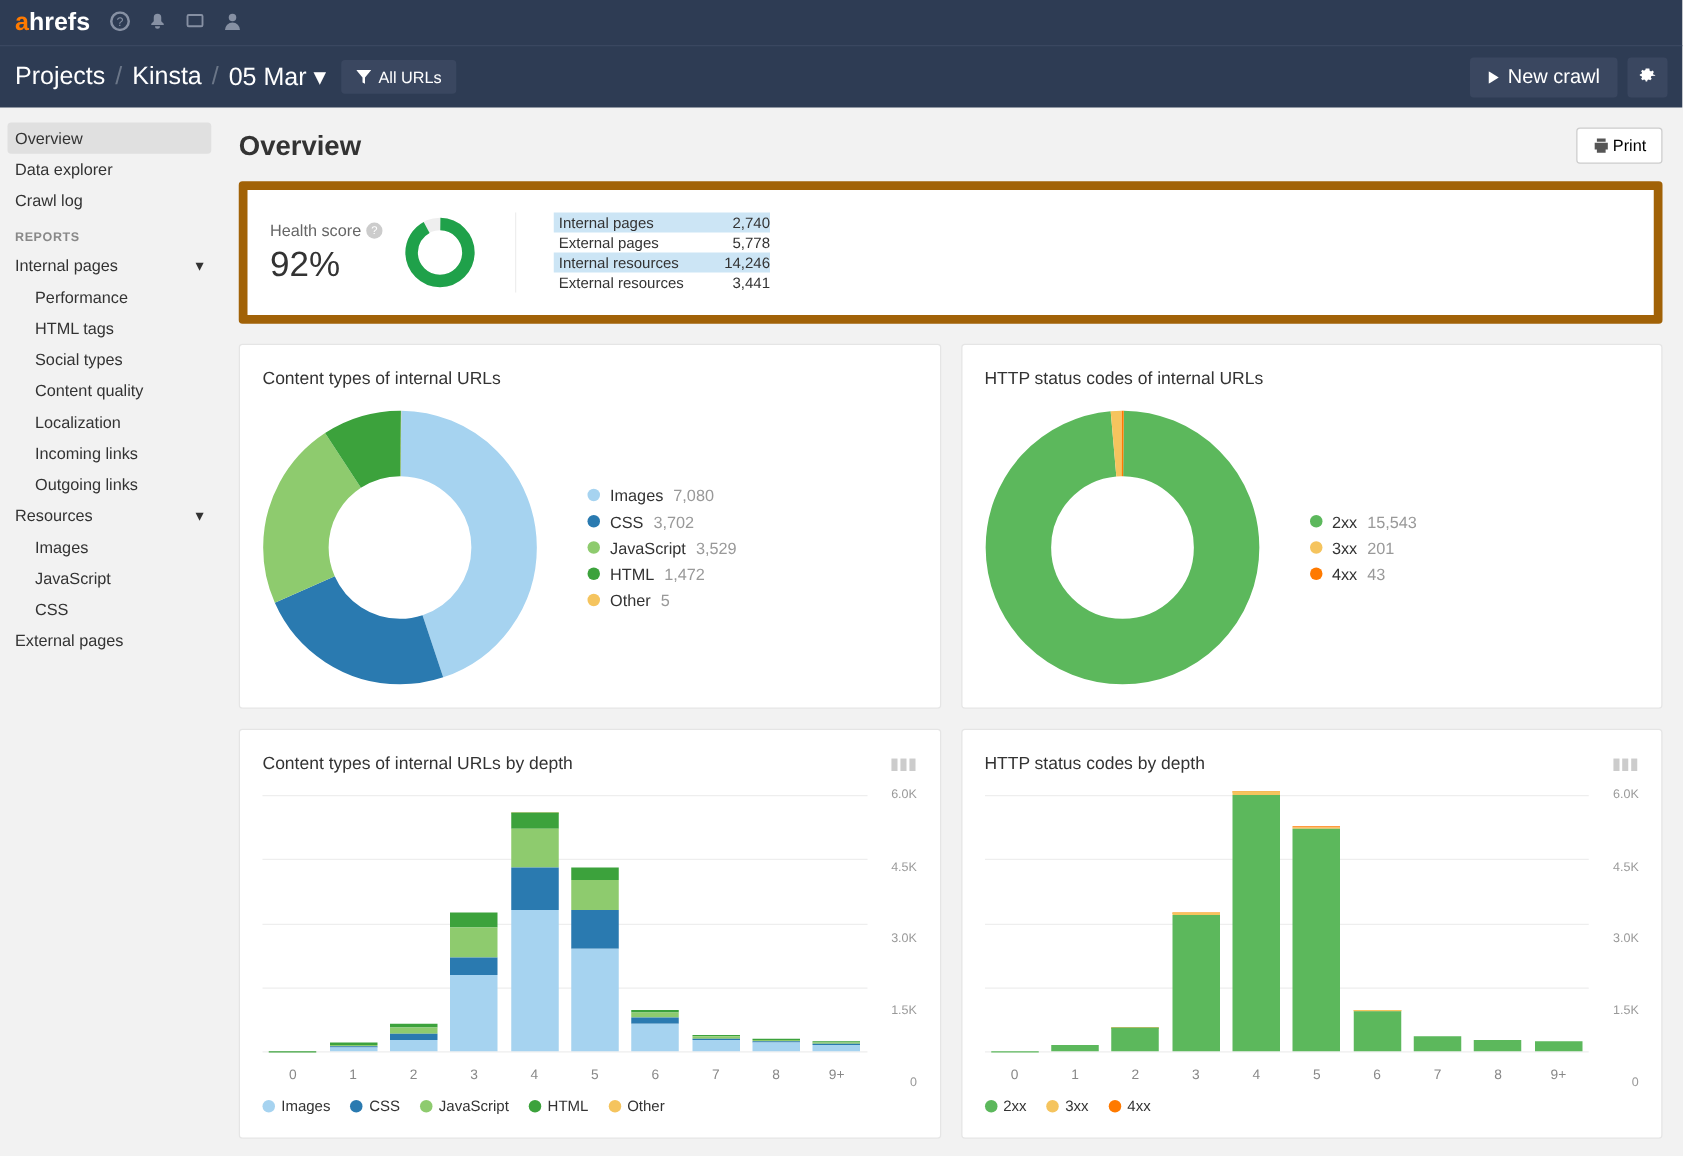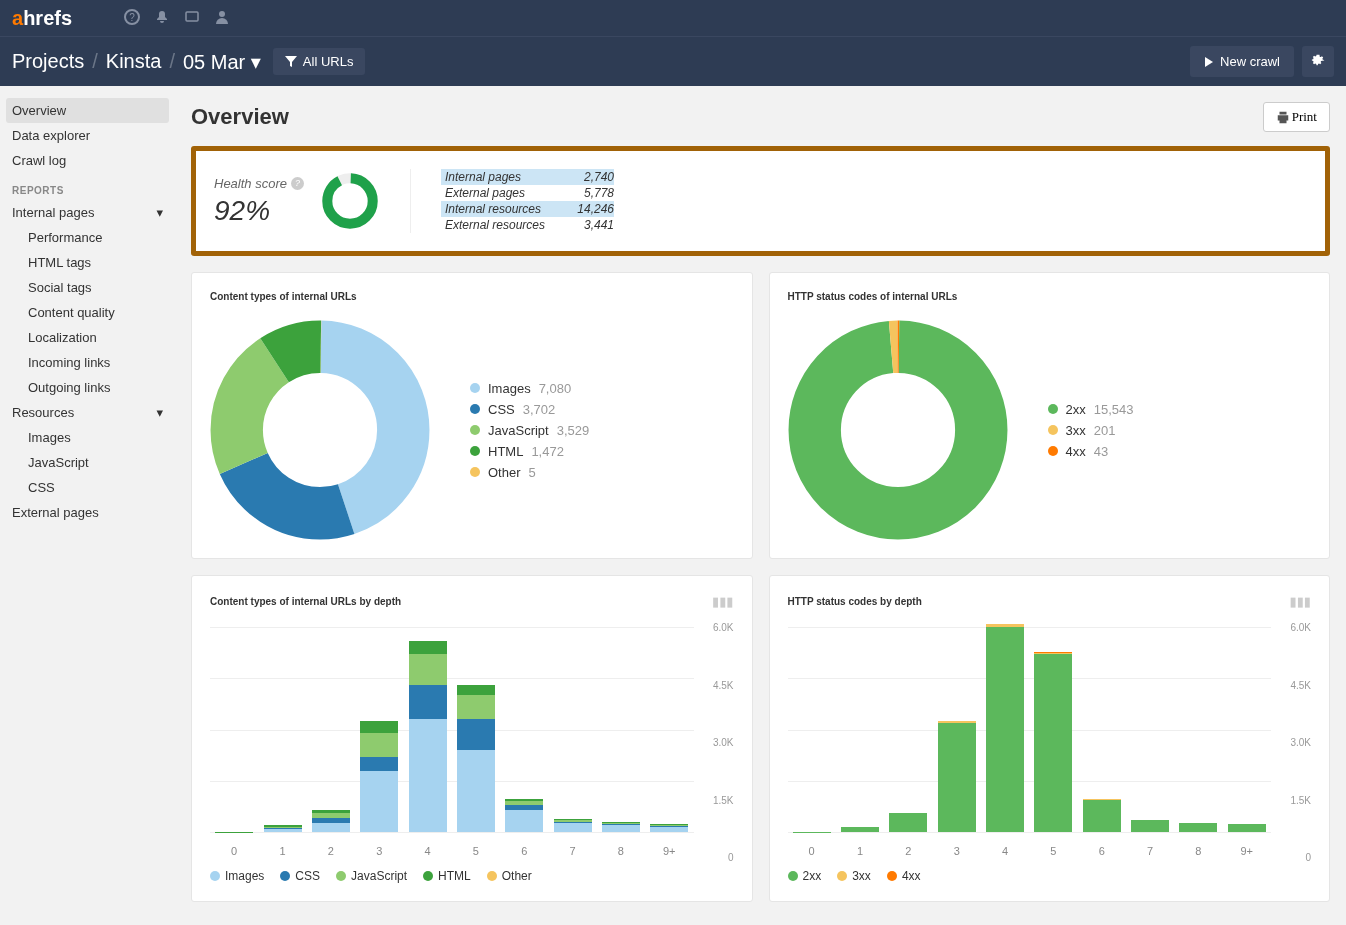--- a/index.html
+++ b/index.html
@@ -1,63 +1,63 @@
 <!DOCTYPE html>
 <html><head>
 <meta charset="utf-8">
 <style>
 * { box-sizing: border-box; margin: 0; padding: 0; }
 body { font-family: -apple-system, BlinkMacSystemFont, "Segoe UI", Arial, sans-serif; background: #f2f2f2; color: #333; font-size: 13px; }
-.topbar { background: #2e3c54; color: #fff; height: 36px; display: flex; align-items: center; padding: 0 12px; gap: 36px; }
+.topbar { background: #2e3c54; color: #fff; height: 36px; display: flex; align-items: center; padding: 0 12px; }
 .logo { font-size: 20px; font-weight: bold; margin-right: 16px; }
 .logo-a { color: #ff7a00; }
 .logo-hrefs { color: #fff; }
 .topnav { display: flex; gap: 18px; flex: 1; }
 .topnav-item { color: #c5cbd6; font-size: 13px; cursor: pointer; }
 .topnav-item.active { color: #fff; font-weight: 500; }
 .new-badge { background: #ff7a00; color: #fff; font-size: 8px; padding: 1px 3px; border-radius: 2px; margin-left: 3px; vertical-align: top; }
 .topicons { display: flex; gap: 14px; align-items: center; }
 .topicons svg { fill: #8690a3; }
 .subbar { background: #2e3c54; height: 50px; display: flex; align-items: center; padding: 0 12px; border-top: 1px solid #3a4760; }
 .breadcrumb { color: #fff; font-size: 20px; display: flex; align-items: center; gap: 8px; }
 .breadcrumb a { color: #fff; text-decoration: none; }
 .breadcrumb .sep { color: #6b7688; }
 .filter-btn { background: #3a4760; color: #fff; border: none; padding: 6px 12px; border-radius: 3px; margin-left: 12px; cursor: pointer; display: flex; align-items: center; gap: 6px; font-size: 13px; }
 .right-actions { margin-left: auto; display: flex; gap: 8px; }
-.newcrawl-btn { background: #3a4760; color: #fff; border: none; padding: 7px 14px; border-radius: 3px; cursor: pointer; display: flex; align-items: center; gap: 6px; font-size: 13px; }
+.newcrawl-btn { background: #3a4760; color: #fff; border: none; padding: 7px 14px; border-radius: 3px; cursor: pointer; display: flex; align-items: center; gap: 6px; font-size: 16px; }
 .gear-btn { background: #3a4760; border: none; padding: 7px 9px; border-radius: 3px; cursor: pointer; }
 .main { display: flex; }
 .sidebar { width: 175px; padding: 12px 0; }
 .side-item { padding: 5px 12px; cursor: pointer; color: #333; font-size: 13px; }
 .side-item.active { background: #e0e0e0; border-radius: 3px; margin: 0 6px; padding-left: 6px; }
 .side-item.sub { padding-left: 28px; }
 .side-header { padding: 12px 12px 4px; font-size: 10px; font-weight: bold; color: #888; letter-spacing: 0.5px; }
 .side-item.expandable { display: flex; justify-content: space-between; align-items: center; padding-right: 12px; }
 .content { flex: 1; padding: 16px; }
 .content-header { display: flex; justify-content: space-between; align-items: center; margin-bottom: 14px; }
 .page-title { font-size: 22px; font-weight: bold; }
-.print-btn { background: #fff; border: 1px solid #ccc; padding: 6px 12px; border-radius: 3px; cursor: pointer; display: flex; align-items: center; gap: 2px; font-size: 13px; font-family: Liberation Serif, serif; }
-.summary-card { background: #fff; border: 5px solid #a16207; border-radius: 3px; padding: 18px; display: flex; gap: 30px; margin-bottom: 16px; font-style: italic; }
+.print-btn { background: #fff; border: 1px solid #ccc; padding: 6px 12px; border-radius: 3px; cursor: pointer; display: flex; gap: 2px; font-size: 13px; }
+.summary-card { background: #fff; border: 7px solid #a16207; border-radius: 3px; padding: 18px; display: flex; gap: 30px; margin-bottom: 16px; }
 .metric { border-right: 1px solid #eee; padding-right: 30px; }
 .metric:last-child { border-right: none; }
 .metric-label { font-size: 13px; color: #666; margin-bottom: 4px; display: flex; align-items: center; gap: 4px; }
 .metric-value { font-size: 28px; font-weight: 400; }
 .metric-change { font-size: 11px; margin-top: 4px; }
 .metric-change.up { color: #5cb85c; }
 .metric-change.warn { color: #ff7a00; }
 .donut-small { width: 60px; height: 60px; }
 .urls-crawled { display: flex; gap: 14px; align-items: flex-start; }
 .breakdown { font-size: 12px; }
 .breakdown-row { display: flex; justify-content: space-between; gap: 20px; padding: 1px 0; }
 .breakdown-row.hl { background: #cce5f5; }
 .breakdown-row span:first-child { padding: 0 4px; }
 .breakdown-row .num { text-align: right; min-width: 45px; }
 .panels-row { display: flex; gap: 16px; margin-bottom: 16px; }
 .panel { background: #fff; border: 1px solid #e5e5e5; border-radius: 3px; padding: 18px; flex: 1; }
-.panel-title { font-size: 10px; font-weight: bold; margin-bottom: 18px; }
+.panel-title { font-size: 14px; font-weight: normal; margin-bottom: 18px; }
 .panel-header { display: flex; justify-content: space-between; align-items: center; margin-bottom: 18px; }
 .donut-wrap { display: flex; align-items: center; gap: 40px; }
 .donut-big { width: 220px; height: 220px; }
 .legend { font-size: 13px; }
 .legend-row { display: flex; align-items: center; gap: 8px; padding: 3px 0; }
 .legend-dot { width: 10px; height: 10px; border-radius: 50%; }
 .legend-val { color: #999; }
 .barchart { position: relative; height: 230px; }
 .bc-grid { position: absolute; left: 0; right: 40px; top: 0; bottom: 25px; }
 .bc-gridline { position: absolute; left: 0; right: 0; border-top: 1px solid #eee; }
@@ -132,21 +132,21 @@
         <div class="side-item">Crawl log</div>
       </div>
     <div class="side-header">REPORTS</div>
     <div class="side-item expandable">
       <span>Internal pages</span>
       <span>▾</span>
     </div>
     <div id="side-internal">
         <div class="side-item sub">Performance</div>
         <div class="side-item sub">HTML tags</div>
-        <div class="side-item sub">Social tags</div>
+        <div class="side-item sub">Social types</div>
         <div class="side-item sub">Content quality</div>
         <div class="side-item sub">Localization</div>
         <div class="side-item sub">Incoming links</div>
         <div class="side-item sub">Outgoing links</div>
       </div>
     <div class="side-item expandable">
       <span>Resources</span>
       <span>▾</span>
     </div>
     <div id="side-resources">

